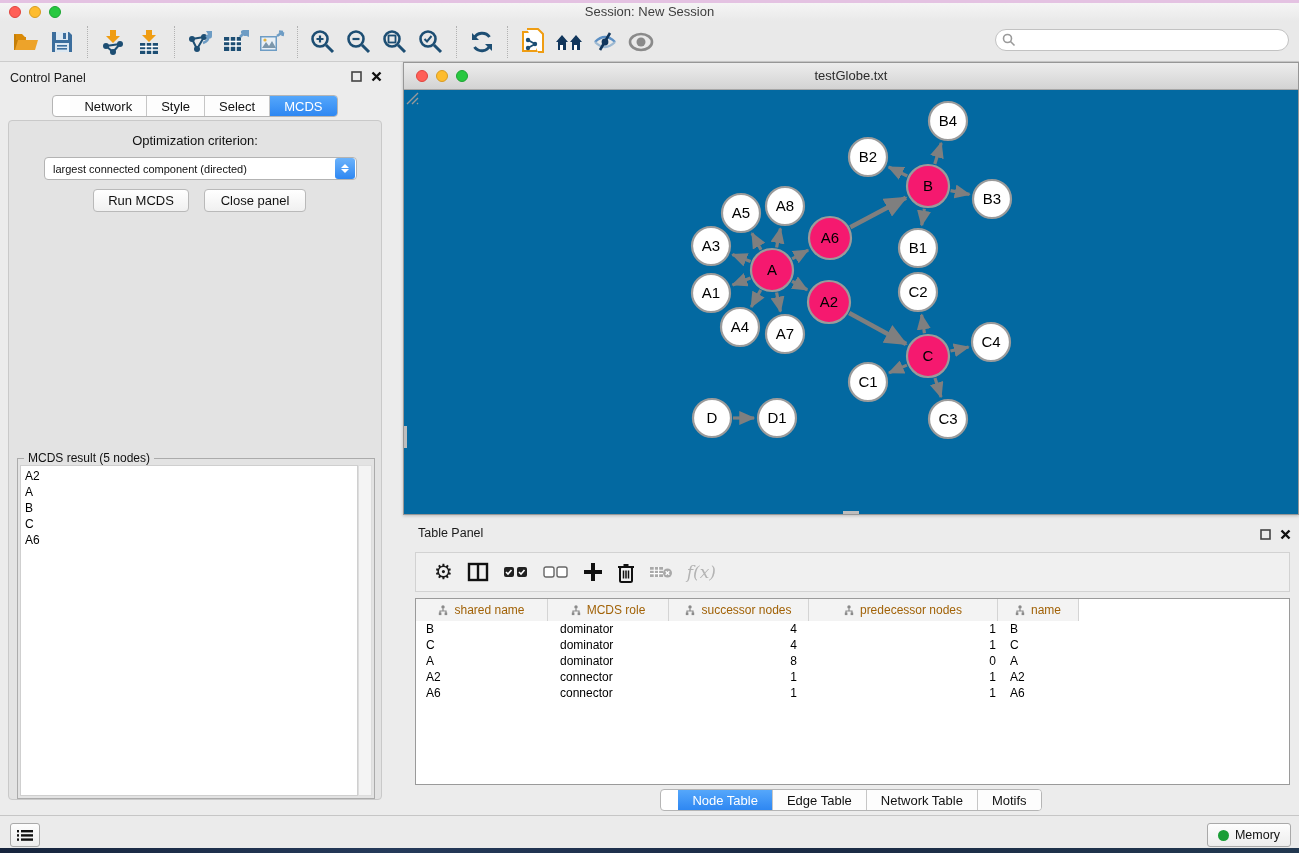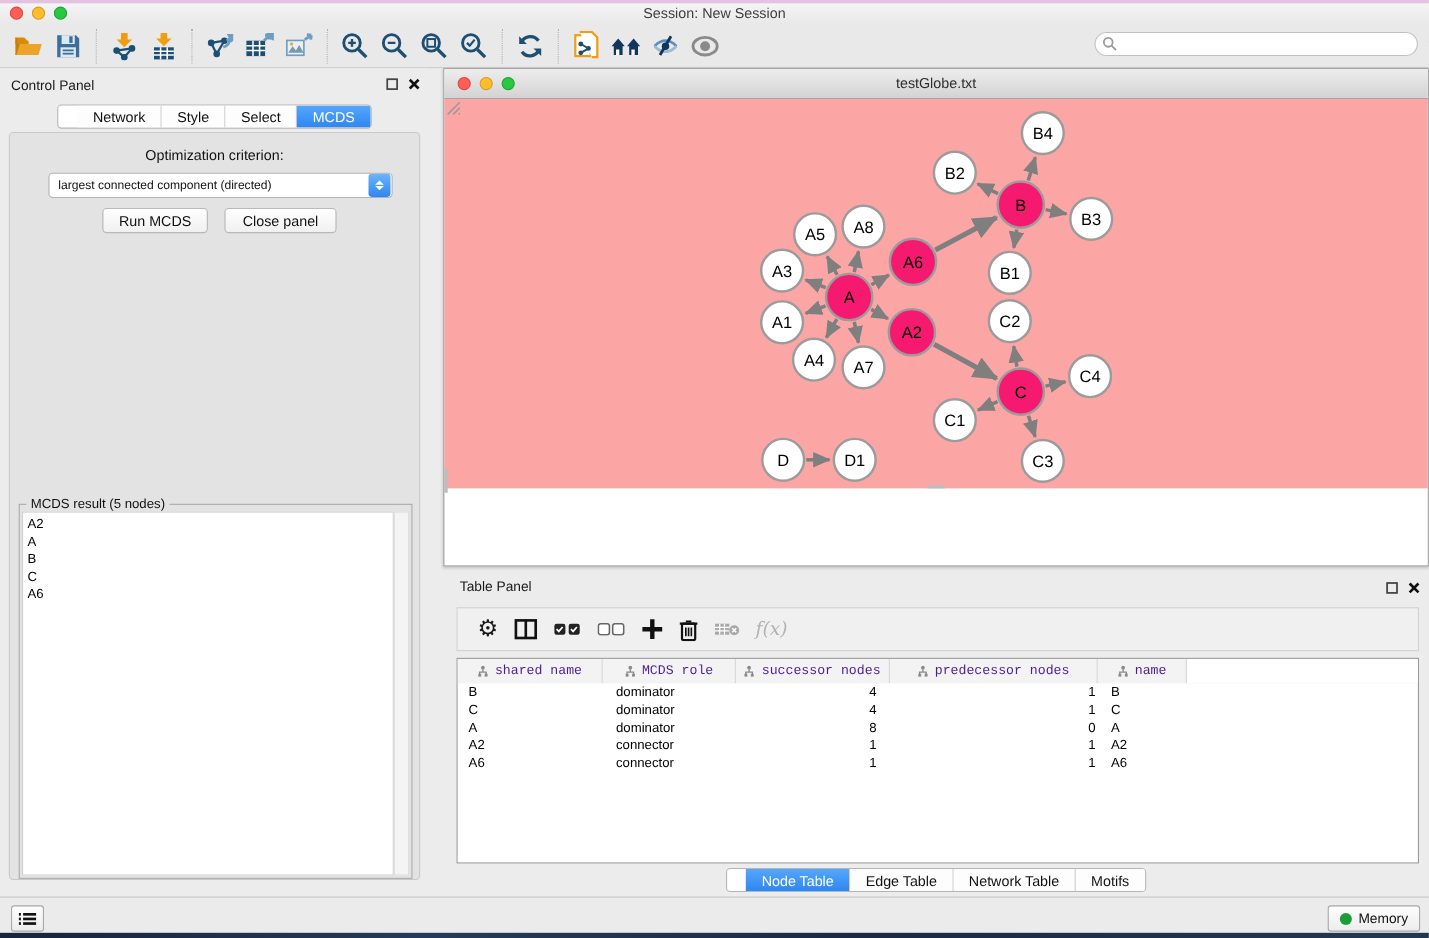--- a/index.html
+++ b/index.html
@@ -59,37 +59,37 @@
   #mcds-list div { font-size:12px; line-height:16px; color:#000; }
   #mcds-scroll { position:absolute; top:6px; right:2px; bottom:2px; width:14px; background:#f4f4f4; border:1px solid #ddd;}
 
   
   #net-window { left:403px; top:62px; width:896px; height:453px; background:#fff;
     border:1px solid #979797; box-shadow:0 1px 3px rgba(0,0,0,.2); }
   #net-titlebar { position:absolute; left:0; top:0; width:100%; height:27px;
     background:linear-gradient(#ededed,#d3d3d3); border-bottom:1px solid #a6a6a6; }
   #net-titlebar .lights { top:7px; left:12px; }
   #net-titlebar .wtitle { width:100%; text-align:center; font-size:13px; color:#2c2c2c; line-height:26px;}
-  #net-canvas { position:absolute; left:0; top:27px; width:894px; height:354px; background:#fca5a5; }
+  #net-canvas { position:absolute; left:0; top:27px; width:894px; height:424px; background:#0369a1; }
   #net-canvas svg { position:absolute; left:0; top:0; }
   .scroll-tick-v { position:absolute; left:0px; top:336px; width:3px; height:22px; background:#bdbdbd; }
   .scroll-tick-h { position:absolute; left:439px; bottom:0px; width:16px; height:3px; background:#bdbdbd; }
   #resize-grip { position:absolute; right:2px; bottom:2px; }
 
   
   #table-panel { left:403px; top:520px; width:896px; height:295px; background:#ececec; }
   #tp-header { position:absolute; left:15px; top:6px; font-size:12.5px; color:#1a1a1a; }
   #tp-toolbar { position:absolute; left:12px; top:32px; width:875px; height:40px; background:#f0f0f0;
     border:1px solid #d2d2d2; display:flex; align-items:center; gap:14px; padding-left:18px; }
   .fx { font-family:"DejaVu Serif", serif; font-style:italic; color:#b3b3b3; font-size:17px; }
   #tp-table { position:absolute; left:12px; top:78px; width:875px; height:187px; background:#fff;
     border:1px solid #9a9a9a; overflow:hidden; }
   #tp-thead { display:flex; height:22px; border-bottom:1px solid #cfcfcf; }
   .th { background:#f3f3f3; border-right:1px solid #d4d4d4; display:flex; align-items:center;
-    justify-content:center; gap:6px; font-size:12px; color:#4c1d95; height:22px;font-family:Liberation Mono, monospace; }
+    justify-content:center; gap:6px; font-size:12px; color:#a16207; height:22px; }
   .th svg { flex:none; }
   .th.filler { background:#fff; border-right:none; }
   .tr { display:flex; height:16px; align-items:center; }
   .td { font-size:12px; color:#000; height:16px; line-height:16px; white-space:nowrap; }
   #tp-tabs { position:absolute; left:0; bottom:4px; width:896px; display:flex; justify-content:center; }
 
   
   #statusbar { left:0; top:815px; width:1299px; height:33px; background:#ebebeb; border-top:1px solid #c6c6c6; }
   .sbtn { position:absolute; top:7px; height:24px; background:linear-gradient(#fdfdfd,#ededed);
     border:1px solid #a9a9a9; border-radius:3px; display:flex; align-items:center; justify-content:center; gap:6px;}

